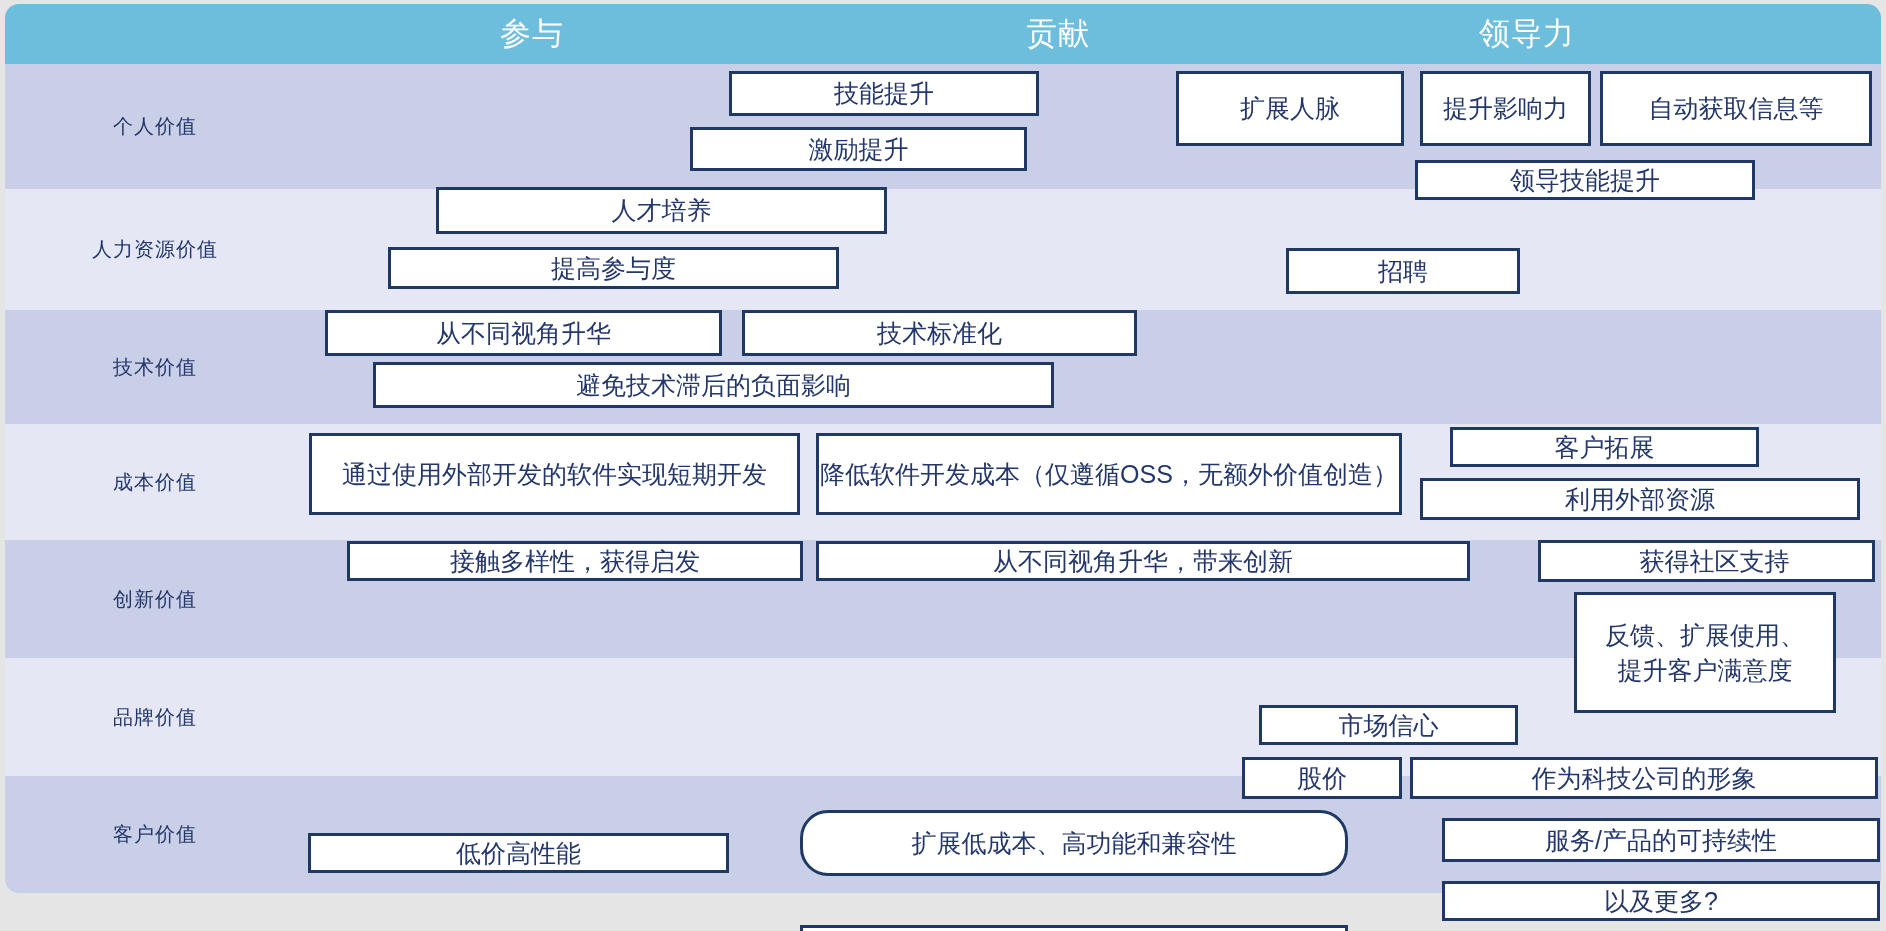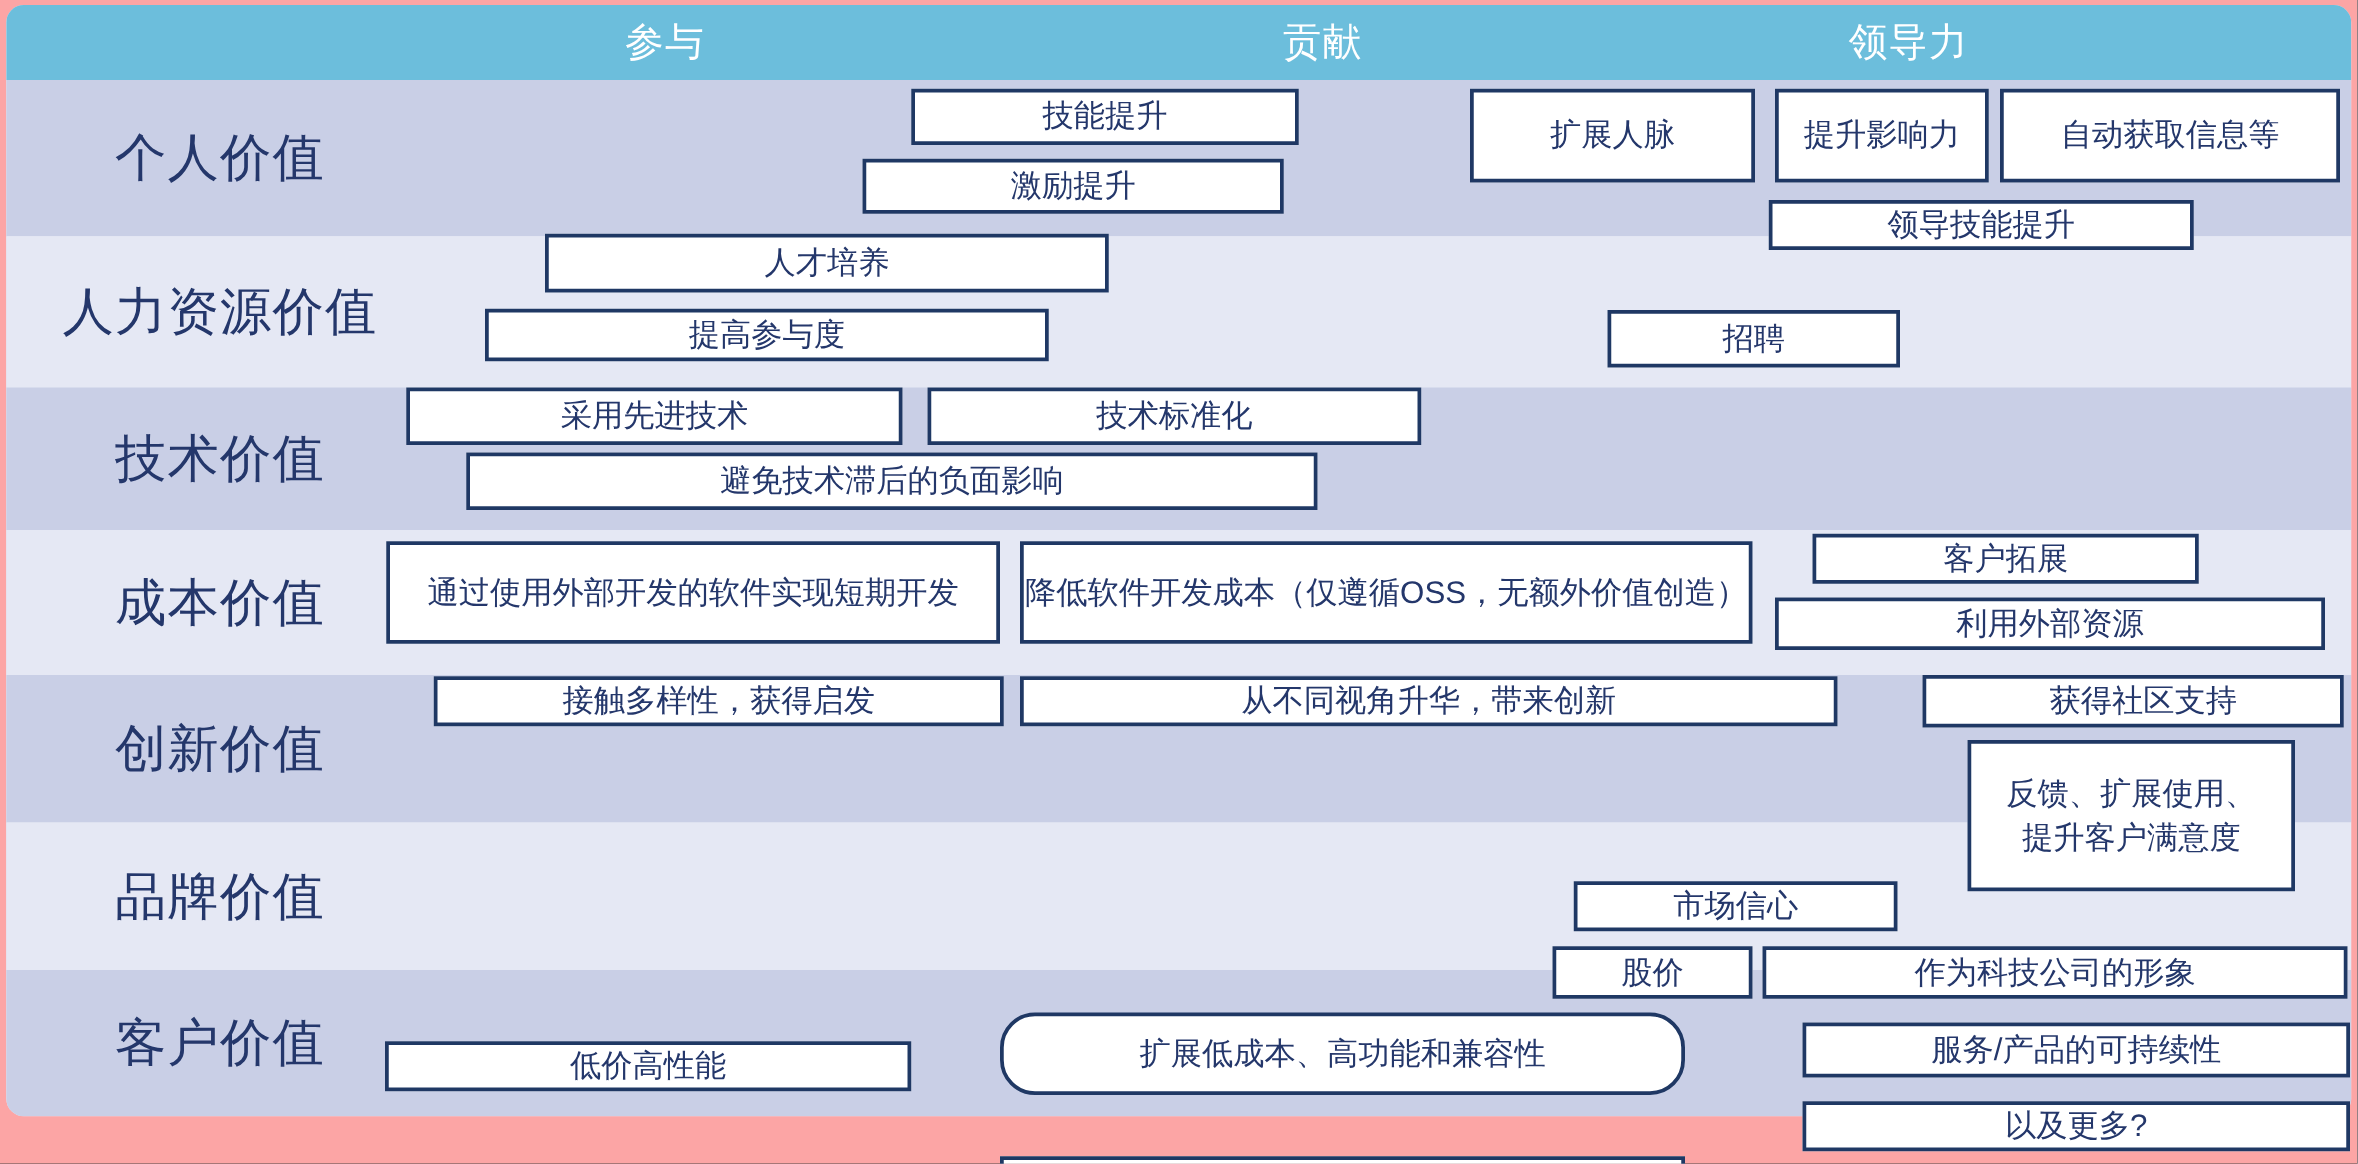--- a/index.html
+++ b/index.html
@@ -5,21 +5,21 @@
   html, body { margin: 0; padding: 0; }
   body {
     width: 1886px; height: 931px;
     background: #000000;
     font-family: "Liberation Sans", "DejaVu Sans", sans-serif;
     overflow: hidden;
   }
   #stage {
     position: relative;
     width: 1886px; height: 931px;
-    background: #fca5a5;
+    background: #e5e5e5;
   }
   #slide {
     position: absolute;
     left: 5px; top: 4px;
     width: 1876px; height: 889px;
     border-radius: 14px;
     overflow: hidden;
     background: #E5E8F4;
   }
   .header-bar {
@@ -40,24 +40,23 @@
   .row-band {
     position: absolute; left: 0; width: 100%;
   }
   .row-band.dark  { background: #C9CFE6; }
   .row-band.light { background: #E5E8F4; }
   .row-label {
     position: absolute; left: 0; top: 0;
     width: 300px; height: 100%;
     display: flex; align-items: center; justify-content: center;
     color: #24376B;
-    font-size: 41px;
+    font-size: 20px;
     letter-spacing: 1px;
     white-space: nowrap;
-    margin-left: 21px;
   }
   .value-box {
     position: absolute;
     box-sizing: border-box;
     background: #FFFFFF;
     border: 3px solid #1F3864;
     color: #24376B;
     font-size: 25px;
     display: flex; align-items: center; justify-content: center;
     text-align: center;
@@ -100,21 +99,21 @@
 
 <div class="value-box" style="left: 729px; top: 71px; width: 310px; height: 45px;">技能提升</div>
     <div class="value-box" style="left: 690px; top: 127px; width: 337px; height: 44px;">激励提升</div>
     <div class="value-box" style="left: 1176px; top: 71px; width: 228px; height: 75px;">扩展人脉</div>
     <div class="value-box" style="left: 1420px; top: 71px; width: 171px; height: 75px;">提升影响力</div>
     <div class="value-box" style="left: 1600px; top: 71px; width: 272px; height: 75px;">自动获取信息等</div>
     <div class="value-box" style="left: 1415px; top: 160px; width: 340px; height: 40px;">领导技能提升</div>
     <div class="value-box" style="left: 436px; top: 187px; width: 451px; height: 47px;">人才培养</div>
     <div class="value-box" style="left: 388px; top: 247px; width: 451px; height: 42px;">提高参与度</div>
     <div class="value-box" style="left: 1286px; top: 248px; width: 234px; height: 46px;">招聘</div>
-    <div class="value-box" style="left: 325px; top: 310px; width: 397px; height: 46px;">采用先进技术</div>
+    <div class="value-box" style="left: 325px; top: 310px; width: 397px; height: 46px;">从不同视角升华</div>
     <div class="value-box" style="left: 742px; top: 310px; width: 395px; height: 46px;">技术标准化</div>
     <div class="value-box" style="left: 373px; top: 362px; width: 681px; height: 46px;">避免技术滞后的负面影响</div>
     <div class="value-box" style="left: 309px; top: 433px; width: 491px; height: 82px;">通过使用外部开发的软件实现短期开发</div>
     <div class="value-box" style="left: 816px; top: 433px; width: 586px; height: 82px;">降低软件开发成本（仅遵循OSS，无额外价值创造）</div>
     <div class="value-box" style="left: 1450px; top: 427px; width: 309px; height: 40px;">客户拓展</div>
     <div class="value-box" style="left: 1420px; top: 478px; width: 440px; height: 42px;">利用外部资源</div>
     <div class="value-box" style="left: 347px; top: 541px; width: 456px; height: 40px;">接触多样性，获得启发</div>
     <div class="value-box" style="left: 816px; top: 541px; width: 654px; height: 40px;">从不同视角升华，带来创新</div>
     <div class="value-box" style="left: 1538px; top: 540px; width: 337px; height: 42px; padding-left: 16px;">获得社区支持</div>
     <div class="value-box" style="left: 1574px; top: 592px; width: 262px; height: 121px;">反馈、扩展使用、

